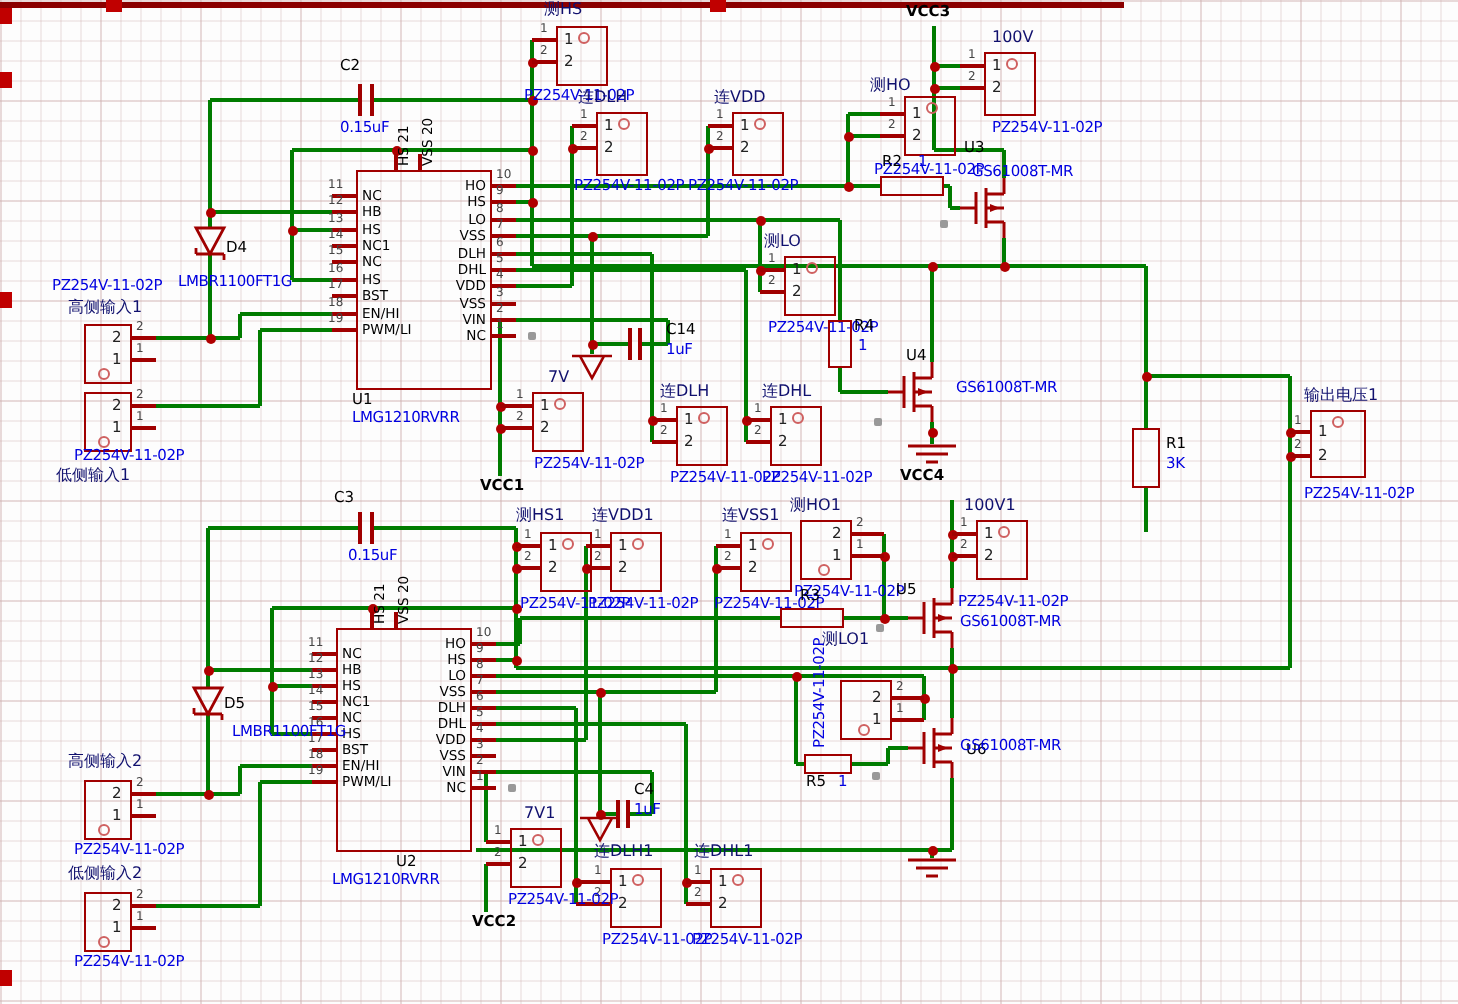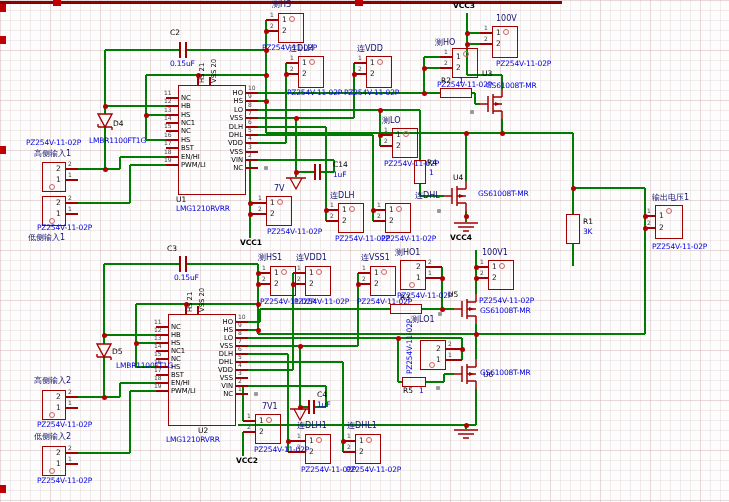--- a/index.html
+++ b/index.html
@@ -406,21 +406,21 @@
     <div class="t tn" style="left: 330px; top: 192px;">连DLH</div>
     <div class="t tb" style="left: 335px; top: 235px;">PZ254V-11-02P</div>
     <div class="box" style="left: 385px; top: 203px; width: 26px; height: 30px;"></div>
     <div class="stub" style="left: 373px; top: 209.35px; width: 12px; height: 1.3px;"></div>
     <div class="t innum" style="left: 389px; top: 206px;">1</div>
     <div class="t pinnum" style="left: 377px; top: 202px;">1</div>
     <div class="stub" style="left: 373px; top: 220.35px; width: 12px; height: 1.3px;"></div>
     <div class="t innum" style="left: 389px; top: 217px;">2</div>
     <div class="t pinnum" style="left: 377px; top: 213px;">2</div>
     <div style="position: absolute; width: 4px; height: 4px; border: 1px solid rgb(207, 96, 96); border-radius: 50%; left: 396px; top: 206px;"></div>
-    <div class="t tn" style="left: 381px; top: 192px; margin-left: 34px;">连DHL</div>
+    <div class="t tn" style="left: 381px; top: 192px;">连DHL</div>
     <div class="t tb" style="left: 381px; top: 235px;">PZ254V-11-02P</div>
     <div class="box" style="left: 266px; top: 196px; width: 26px; height: 30px;"></div>
     <div class="stub" style="left: 250px; top: 202.35px; width: 16px; height: 1.3px;"></div>
     <div class="t innum" style="left: 270px; top: 199px;">1</div>
     <div class="t pinnum" style="left: 258px; top: 195px;">1</div>
     <div class="stub" style="left: 250px; top: 213.35px; width: 16px; height: 1.3px;"></div>
     <div class="t innum" style="left: 270px; top: 210px;">2</div>
     <div class="t pinnum" style="left: 258px; top: 206px;">2</div>
     <div style="position: absolute; width: 4px; height: 4px; border: 1px solid rgb(207, 96, 96); border-radius: 50%; left: 277px; top: 199px;"></div>
     <div class="t tn" style="left: 274px; top: 185px;">7V</div>

